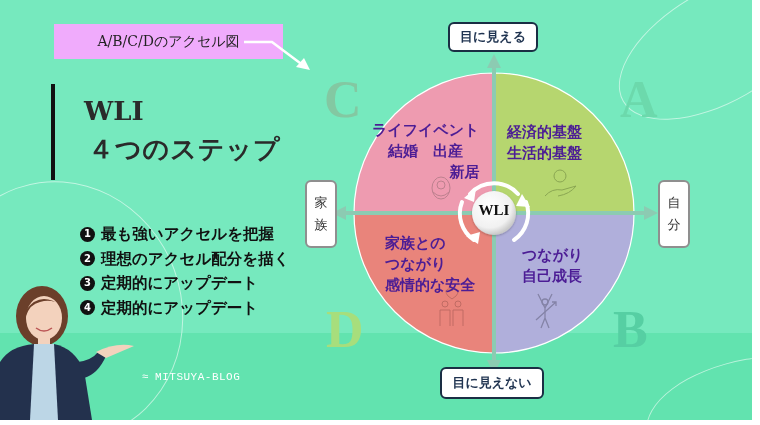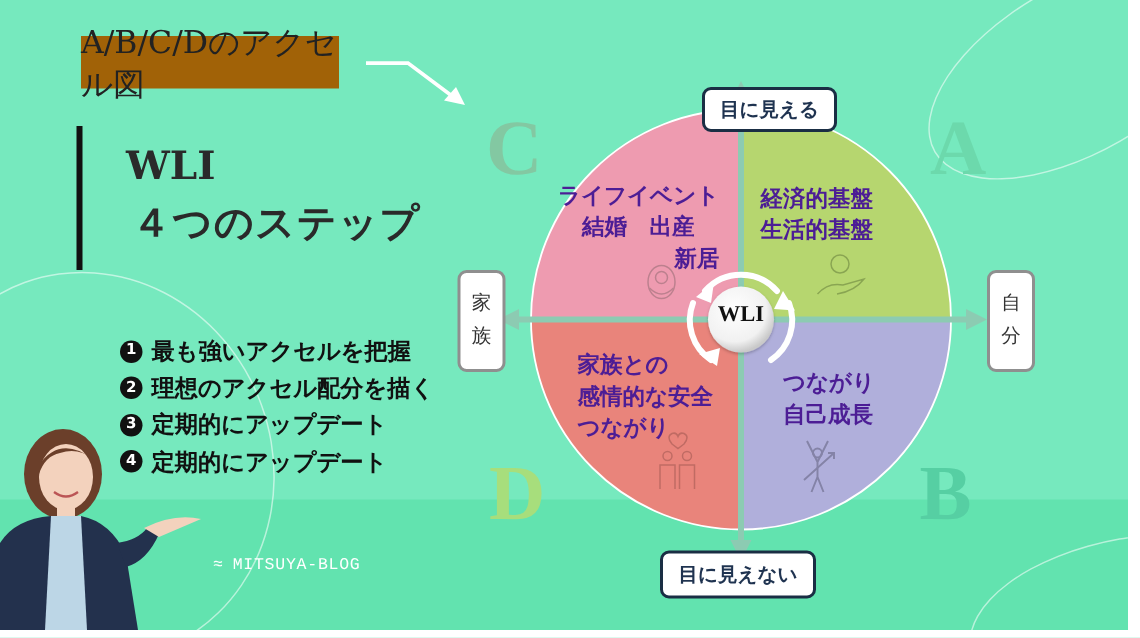--- a/index.html
+++ b/index.html
@@ -1,20 +1,20 @@
 <!DOCTYPE html>
 <html><head>
 <meta charset="utf-8">
 <style>
   html,body{margin:0;padding:0;background:#ffffff;}
   body{width:760px;height:425px;position:relative;overflow:hidden;font-family:"DejaVu Serif","Liberation Serif",serif;}
   .canvas{position:absolute;left:0;top:0;width:752px;height:420px;background:#76E9BE;overflow:hidden;}
   .band{position:absolute;left:0;top:333px;width:752px;height:87px;background:#62E3AF;}
   .deco-ellipse{position:absolute;border:1px solid rgba(255,255,255,0.55);border-radius:50%;}
-  .callout{position:absolute;left:54px;top:24px;width:172px;height:35px;background:#a16207;display:flex;align-items:center;justify-content:center;font-size:21px;color:#222;}
+  .callout{position:absolute;left:54px;top:24px;width:229px;height:35px;background:#f0abfc;display:flex;align-items:center;justify-content:center;font-size:14px;color:#222;}
   .title-bar{position:absolute;left:51px;top:84px;width:4px;height:96px;background:#111;}
   .title{position:absolute;left:84px;top:92px;font-size:26px;font-weight:bold;color:#2a2a2a;line-height:38px;}
   .title .l2{padding-left:4px;letter-spacing:1px;}
   .steps{position:absolute;left:80px;top:222px;font-size:15.5px;font-weight:bold;color:#111;line-height:24.5px;}
   .step{display:flex;align-items:center;gap:6px;white-space:nowrap;}
   .num{display:inline-flex;width:15px;height:15px;border-radius:50%;background:#111;color:#fff;font-size:10px;align-items:center;justify-content:center;font-family:"DejaVu Sans",sans-serif;}
   .brand{position:absolute;left:142px;top:371px;font-size:11px;color:#ffffff;font-family:"Liberation Mono","DejaVu Sans Mono",monospace;letter-spacing:0.5px;display:flex;align-items:center;gap:6px;}
   .ghost{position:absolute;font-size:52px;font-weight:bold;font-family:"Liberation Serif",serif;line-height:1;}
   .axis-box{position:absolute;background:#fff;display:flex;align-items:center;justify-content:center;font-weight:bold;font-size:13px;color:#1f3350;}
   .axis-h{border:2px solid #1a2e44;border-radius:6px;}
@@ -157,29 +157,29 @@
     <div>ライフイベント</div>
     <div style="padding-left:16px;">結婚　出産</div>
     <div style="padding-left:16px;text-align:right;">新居</div>
   </div>
   <div class="qtext" style="left:507px;top:122px;">
     <div>経済的基盤</div>
     <div>生活的基盤</div>
   </div>
   <div class="qtext" style="left:385px;top:233px;">
     <div>家族との</div>
+    <div>つながり</div>
     <div>感情的な安全</div>
-    <div>つながり</div>
   </div>
   <div class="qtext" style="left:522px;top:245px;">
     <div>つながり</div>
     <div>自己成長</div>
   </div>
 
-  <div class="axis-box axis-h" style="left:468px;top:22px;width:86px;height:26px;margin-top:36px;">目に見える</div>
+  <div class="axis-box axis-h" style="left:448px;top:22px;width:86px;height:26px;">目に見える</div>
   <div class="axis-box axis-h" style="left:440px;top:367px;width:100px;height:28px;">目に見えない</div>
   <div class="axis-box axis-v" style="left:305px;top:180px;width:28px;height:64px;">
     <span>家</span>
     <span>族</span>
   </div>
   <div class="axis-box axis-v" style="left:658px;top:180px;width:28px;height:64px;">
     <span>自</span>
     <span>分</span>
   </div>
 </div>

